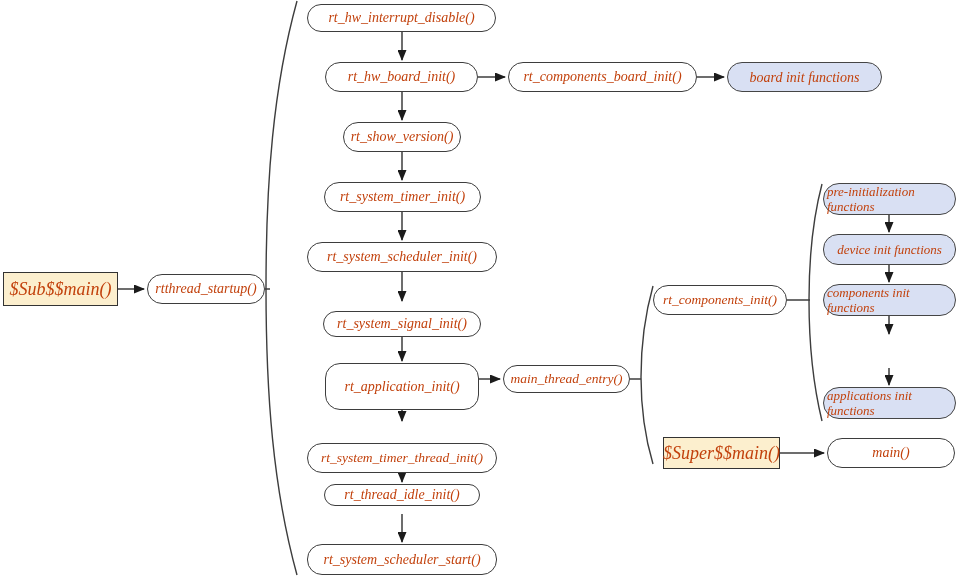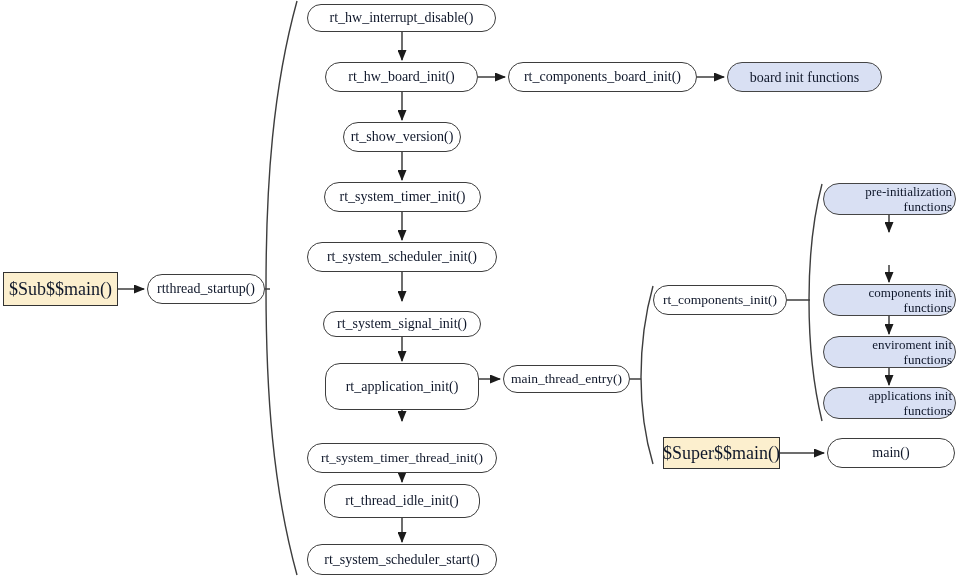--- a/index.html
+++ b/index.html
@@ -10,23 +10,24 @@
     background: #ffffff;
     font-family: "Liberation Serif", "DejaVu Serif", serif;
     overflow: hidden;
   }
   #wires { position: absolute; left: 0; top: 0; width: 958px; height: 576px; }
   .node {
     position: absolute;
     display: flex;
     align-items: center;
     justify-content: center;
-    text-align: right;
+    text-align: left;
     box-sizing: border-box;
-    color: #0f172a;
+    color: #c2410c;
+    font-style: italic;
   }
   .stadium {
     background: #ffffff;
     border: 1.2px solid #3d3d3d;
     border-radius: 15px;
     font-size: 14px;
     white-space: nowrap;
   }
   .stadium.blue {
     background: #d9e0f3;
@@ -106,32 +107,32 @@
   <div class="node stadium" style="left:307px; top:242px; width:190px; height:30px;">rt_system_scheduler_init()</div>
 
   <div class="node stadium" style="left:323px; top:303px; width:158px; height:26px;margin-top:8px;">rt_system_signal_init()</div>
 
   <div class="node stadium" style="left:325px; top:363px; width:154px; height:47px;">rt_application_init()</div>
 
   <div class="node stadium" style="left:503px; top:365px; width:127px; height:28px; border-radius:14px; font-size:13.5px;">main_thread_entry()</div>
 
   <div class="node stadium" style="left:307px; top:423px; width:190px; height:30px; font-size:13.5px;margin-top:20px;">rt_system_timer_thread_init()</div>
 
-  <div class="node stadium" style="left:324px; top:484px; width:156px; height:34px;">rt_thread_idle_init()</div>
+  <div class="node stadium" style="left:324px; top:484px; width:156px; height:22px;">rt_thread_idle_init()</div>
 
   <div class="node stadium" style="left:307px; top:544px; width:190px; height:31px;">rt_system_scheduler_start()</div>
 
   <div class="node rect-tan" style="left:663px; top:437px; width:117px; height:32px;">$Super$$main()</div>
 
   <div class="node stadium" style="left:653px; top:285px; width:134px; height:30px; font-size:13.5px;">rt_components_init()</div>
 
   <div class="node stadium" style="left:827px; top:438px; width:128px; height:30px;">main()</div>
 
   <div class="node stadium blue" style="left:823px; top:183px; width:133px; height:32px; border-radius:16px;">pre-initialization functions</div>
 
+  <div class="node stadium blue" style="left:823px; top:234px; width:133px; height:31px;">device init functions</div>
 
   <div class="node stadium blue" style="left:823px; top:284px; width:133px; height:32px; border-radius:16px;">components init functions</div>
 
-  <div class="node stadium blue" style="left:823px; top:336px; width:133px; height:32px; border-radius:16px;">enviroment init functions</div>
 
   <div class="node stadium blue" style="left:823px; top:387px; width:133px; height:32px; border-radius:16px;">applications init functions</div>
 
 </div>
 
 </body></html>

